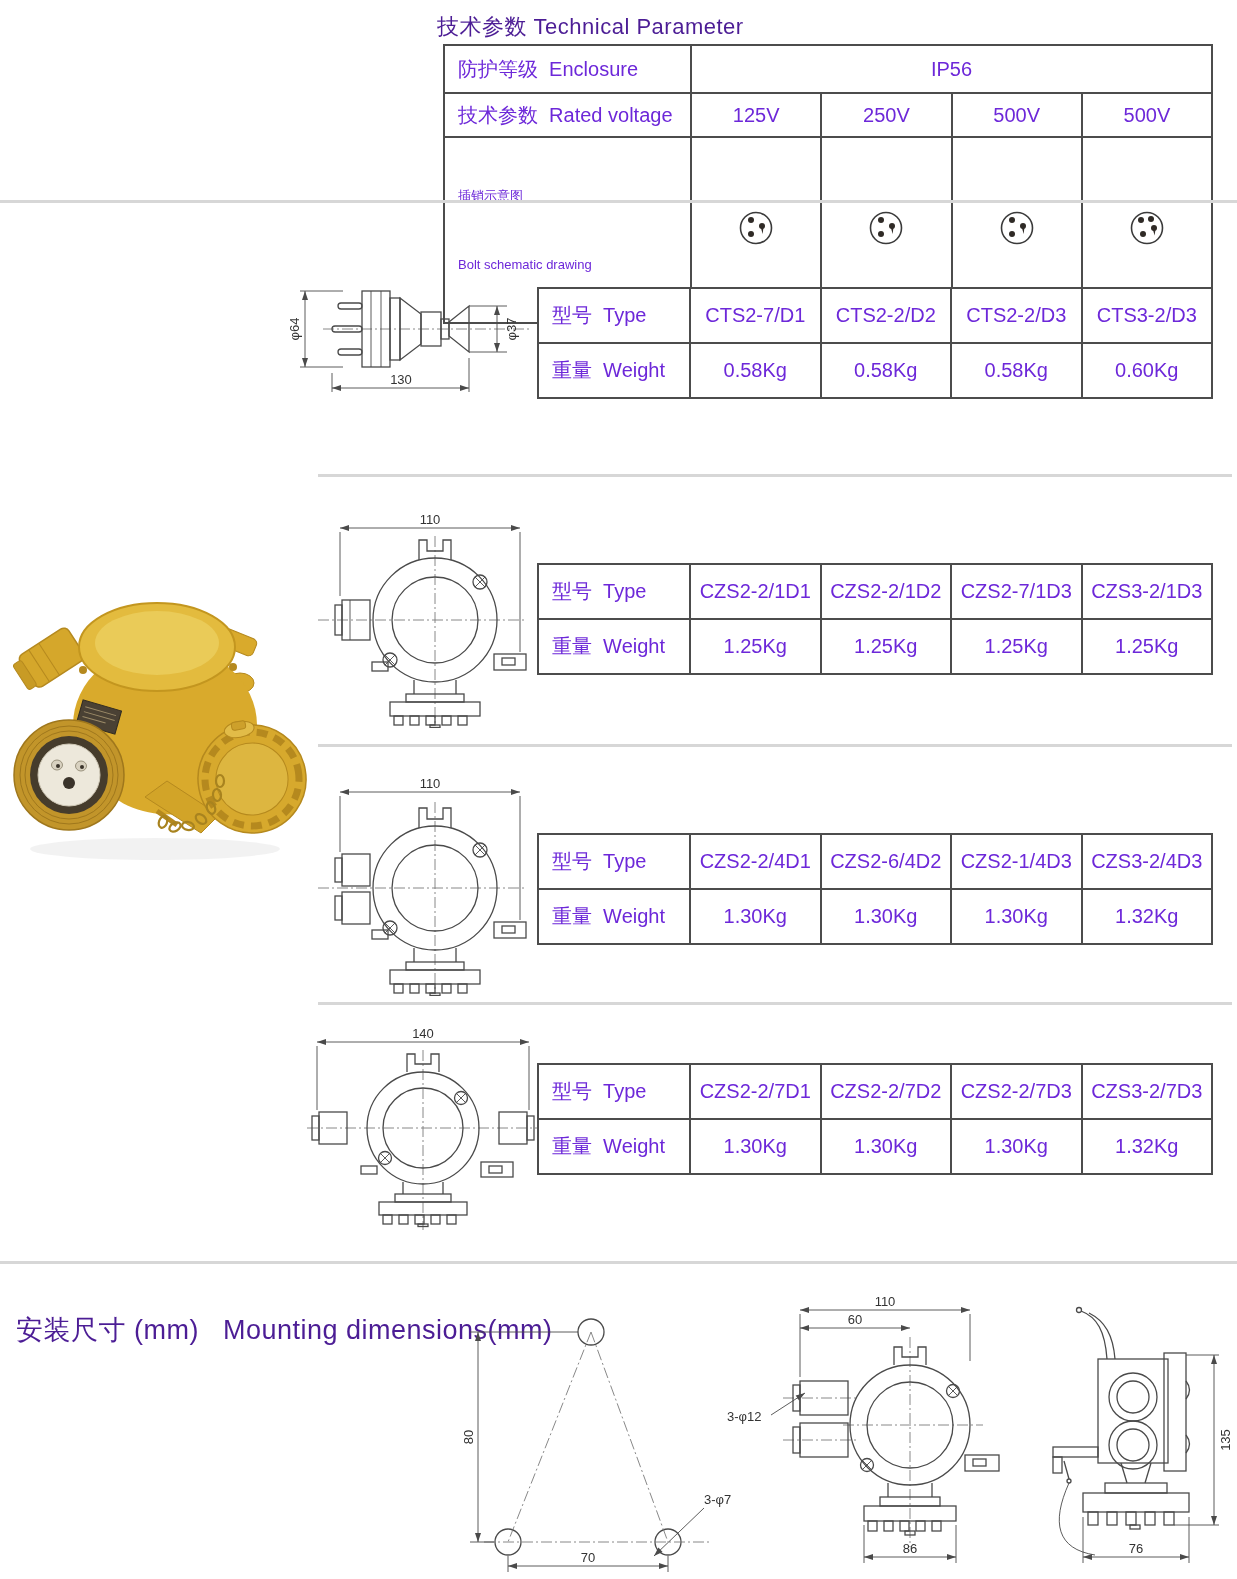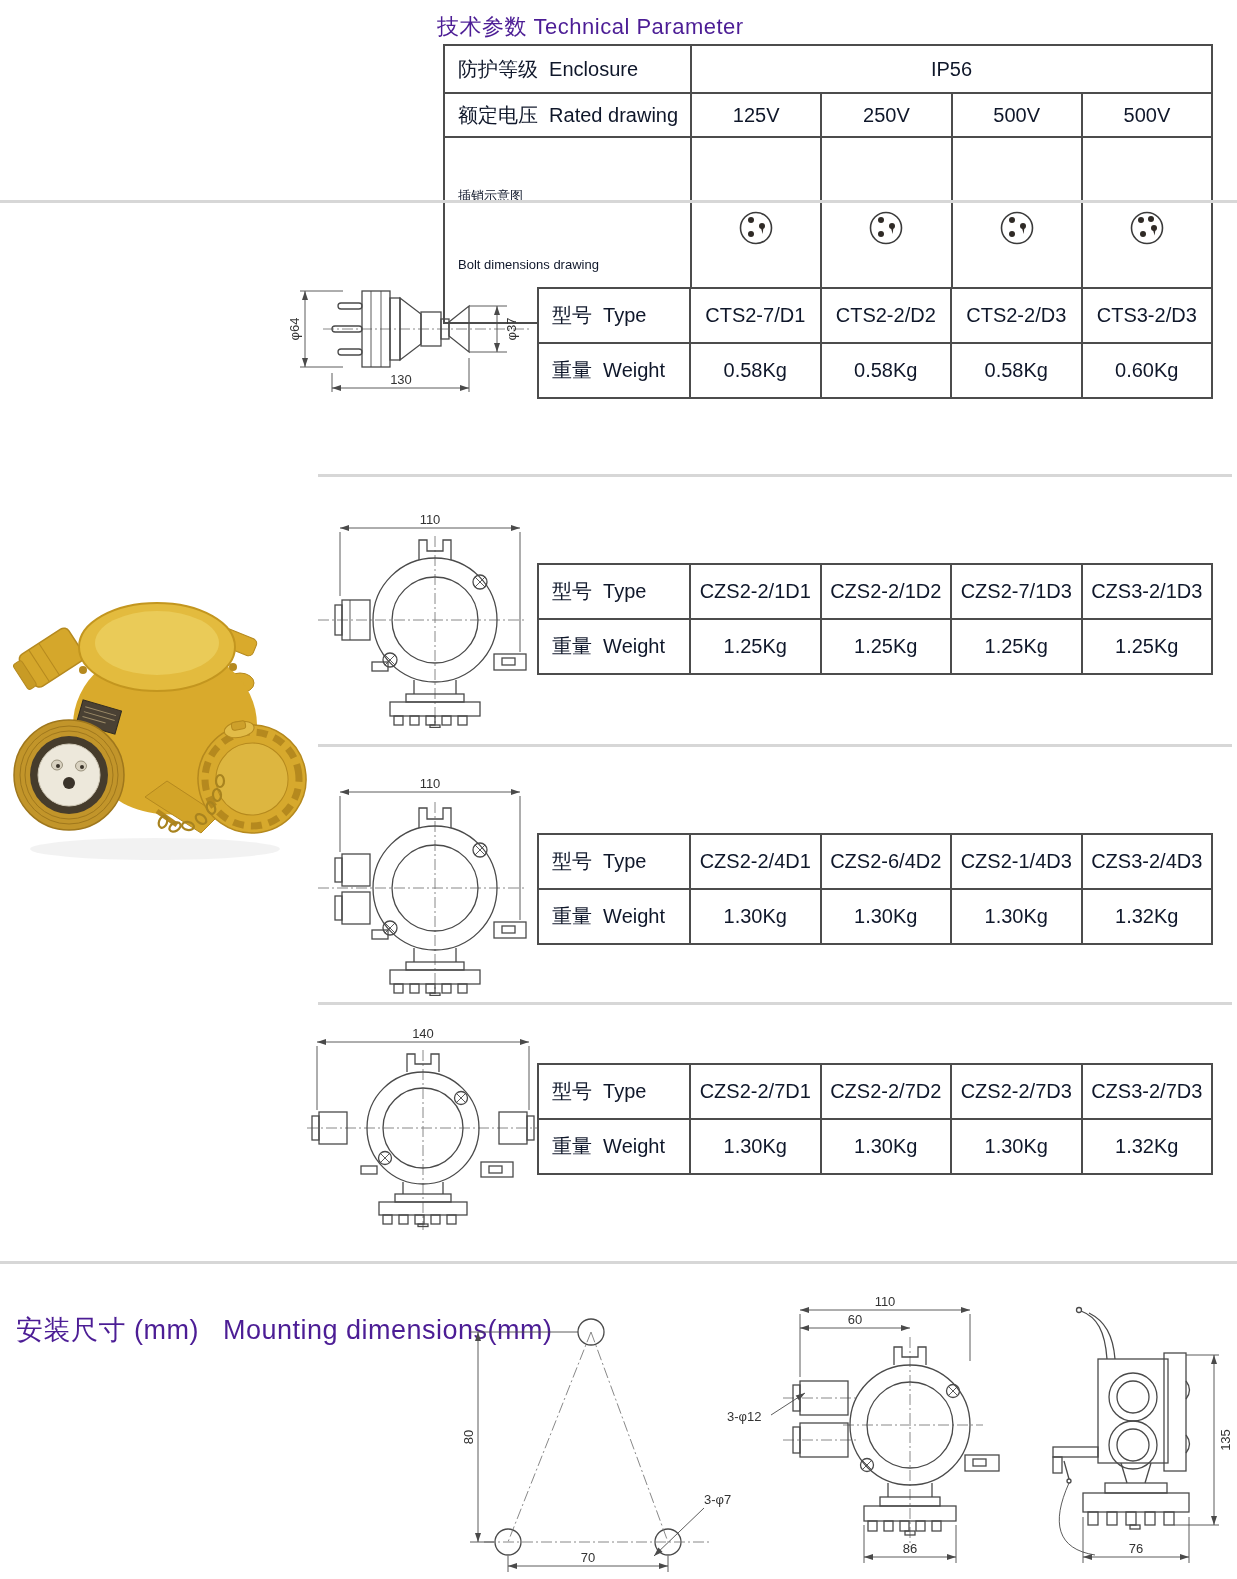--- a/index.html
+++ b/index.html
@@ -1,21 +1,21 @@
 <!DOCTYPE html>
 <html><head>
 <meta charset="utf-8">
 <style>
   html,body{margin:0;padding:0;background:#fff}
   .page{position:relative;width:1237px;height:1579px;background:#fff;overflow:hidden;
         font-family:"Liberation Sans","DejaVu Sans",sans-serif;color:#2e2e2e}
   .title{position:absolute;font-weight:normal;color:#4c1d95;white-space:pre;letter-spacing:0.5px}
   .divider{position:absolute;height:3px;background:#d7d7d7}
   table.dt{position:absolute;border-collapse:collapse;table-layout:fixed;background:#fff}
-  table.dt td{border:2px solid #4c4c4c;text-align:center;font-size:20px;color:#0f172a;padding:0;overflow:hidden}
+  table.dt td{border:2px solid #4c4c4c;text-align:center;font-size:20px;color:#6d28d9;padding:0;overflow:hidden}
   table.dt td.lbl{text-align:left;padding-left:13px;white-space:pre}
   .drw{position:absolute}
   svg text{font-family:"Liberation Sans","DejaVu Sans",sans-serif}
   .dtx{font-size:13px;fill:#333}
   .ln{fill:none;stroke:#4a4a4a;stroke-width:1.3}
   .thin{fill:none;stroke:#4a4a4a;stroke-width:0.9}
   .cl{fill:none;stroke:#7a7a7a;stroke-width:0.9;stroke-dasharray:11 3 2 3}
   .ar{fill:#4a4a4a;stroke:none}
   .pinc{fill:#fff;stroke:#3a3a3a;stroke-width:1.6}
   .pind{fill:#2f2a26;stroke:none}
@@ -34,30 +34,30 @@
         <col>
         <col>
         <col>
       </colgroup>
     <tbody>
         <tr style="height:48px">
       <td class="lbl">防护等级  Enclosure</td>
       <td colspan="4">IP56</td>
     </tr>
     <tr style="height:44px">
-      <td class="lbl">额定电压  Rated drawing</td>
+      <td class="lbl">技术参数  Rated voltage</td>
       <td>125V</td>
       <td>250V</td>
       <td>500V</td>
       <td>500V</td>
     </tr>
     <tr style="height:50px">
       <td class="lbl" style="font-size:13px;line-height:23px">
         <div>插销示意图</div>
-        <div>Bolt dimensions drawing</div>
+        <div>Bolt schematic drawing</div>
       </td>
       <td>
         <svg width="40" height="40" viewBox="0 0 40 40">
           <circle class="pinc" cx="20" cy="20" r="15.5"></circle>
           <circle class="pind" cx="15" cy="12" r="3"></circle>
               <circle class="pind" cx="26" cy="18" r="3"></circle>
           <path class="pind" d="M25,20 h2.4 l-0.8,6 z"></path>
               <circle class="pind" cx="15" cy="26" r="3"></circle>
         </svg>
       </td>

